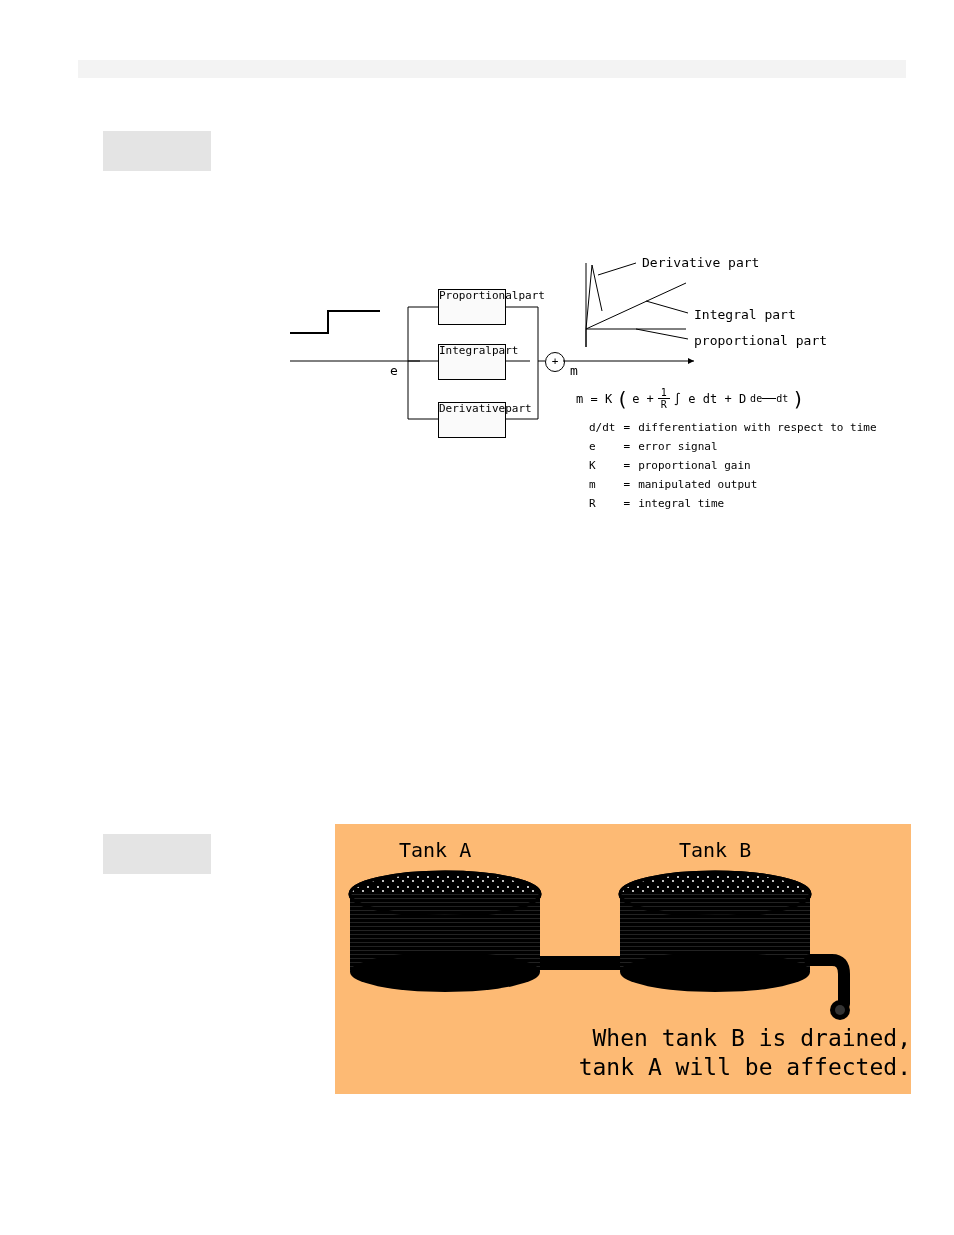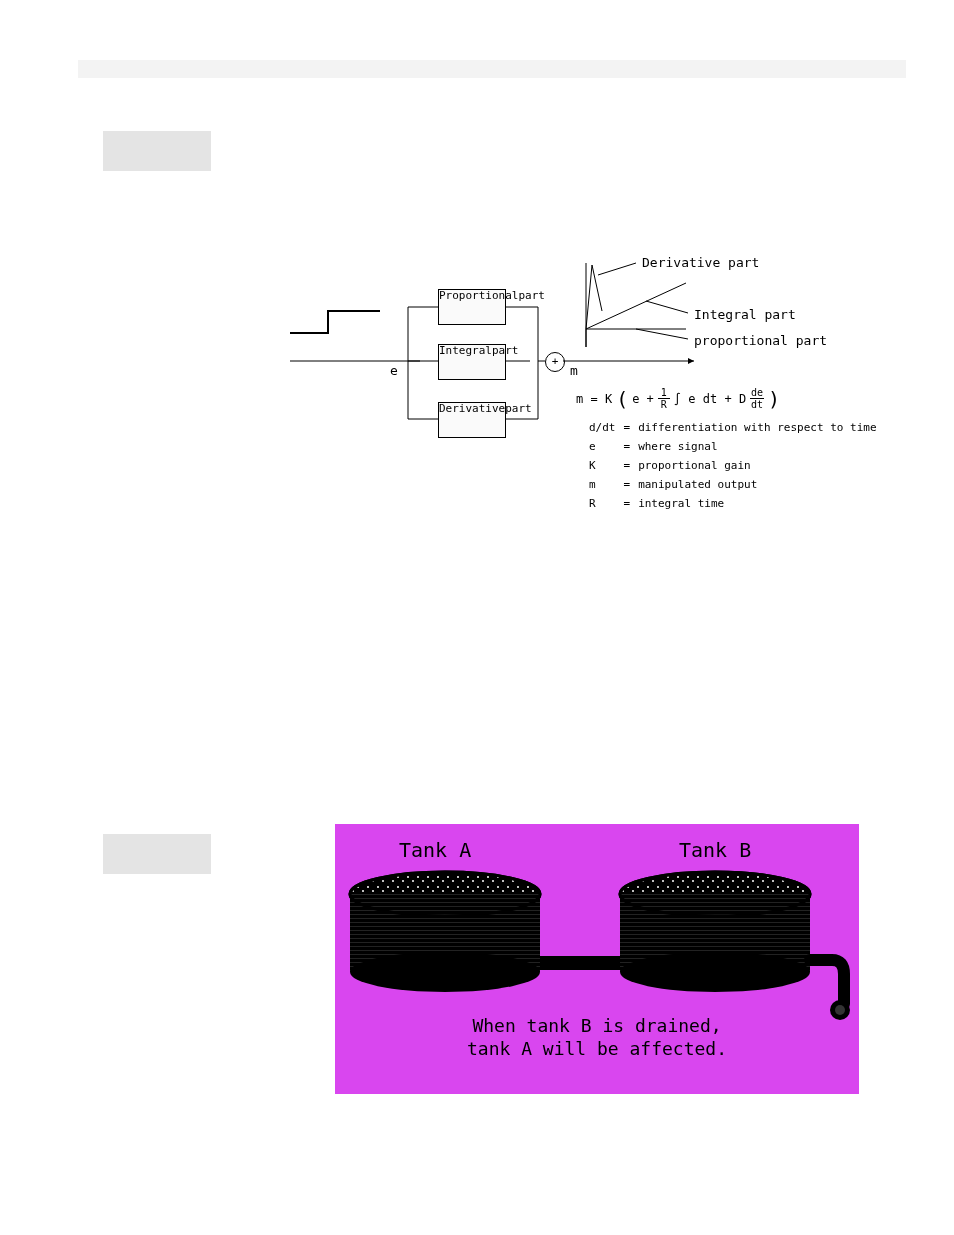--- a/index.html
+++ b/index.html
@@ -10,23 +10,23 @@
   .calloutB{position:absolute;left:103px;top:834px;width:108px;height:40px;background:#e4e4e4}
   .calloutB .shadow{position:absolute;left:6px;top:6px;width:100%;height:100%;background:#c9c9c9;z-index:-1}
   
   .fig1{position:absolute;left:290px;top:259px;width:610px;height:316px}
   .box{position:absolute;border:1px solid #000;background:#fafafa;font-family:monospace;font-size:11px;text-align:center;display:flex;flex-direction:row;justify-content:space-between;line-height:1.1}
   .lbl{position:absolute;font-family:monospace;font-size:13px}
   .eq{position:absolute;font-family:monospace;font-size:12px;white-space:nowrap}
   .where{position:absolute;font-family:monospace;font-size:11px;line-height:1.55}
   .where td{padding:0 3px;vertical-align:top}
   
-  .fig2{position:absolute;left:335px;top:824px;width:524px;height:270px;background:#d946ef}
+  .fig2{position:absolute;left:335px;top:824px;width:576px;height:270px;background:#fdba74}
   .tlbl{position:absolute;font-family:monospace;font-size:20px}
-  .capB{position:absolute;left:0;right:0;top:191px;font-family:monospace;font-size:18px;text-align:center;line-height:1.25}
+  .capB{position:absolute;left:0;right:0;top:200px;font-family:monospace;font-size:23px;text-align:right;line-height:1.25}
 </style>
 </head>
 <body>
 
 <div class="page">
 
   <div class="rule"></div>
 
   <div class="calloutA">
       <div class="shadow"></div>
@@ -100,42 +100,42 @@
     <div class="eq" style="left:286px;top:128px;display:flex;align-items:center;gap:4px">
       <span>m  =  K</span>
       <span style="font-size:20px;line-height:0">(</span>
       <span>e  +</span>
       <span style="display:inline-flex;flex-direction:column;align-items:center;font-size:10px">
         <span>1</span>
         <span style="width:12px;border-top:1px solid #000"></span>
         <span>R</span>
       </span>
       <span>∫ e dt  +  D</span>
-      <span style="display:inline-flex;flex-direction:column;align-items:center;font-size:10px">
+      <span style="display:inline-flex;flex-direction:row;align-items:center;font-size:10px">
         <span>de</span>
         <span style="width:14px;border-top:1px solid #000"></span>
         <span>dt</span>
       </span>
       <span style="font-size:20px;line-height:0">)</span>
     </div>
 
     <div class="where" style="left:286px;top:158px">
       <table>
         <tbody>
         <tr>
               <td></td>
               <td>d/dt</td>
               <td>=</td>
             <td>differentiation with respect to time</td>
             </tr>
         <tr>
               <td></td>
               <td>e</td>
               <td>=</td>
-            <td>where signal</td>
+            <td>error signal</td>
             </tr>
         <tr>
               <td></td>
               <td>K</td>
               <td>=</td>
             <td>proportional gain</td>
             </tr>
         <tr>
               <td></td>
               <td>m</td>

